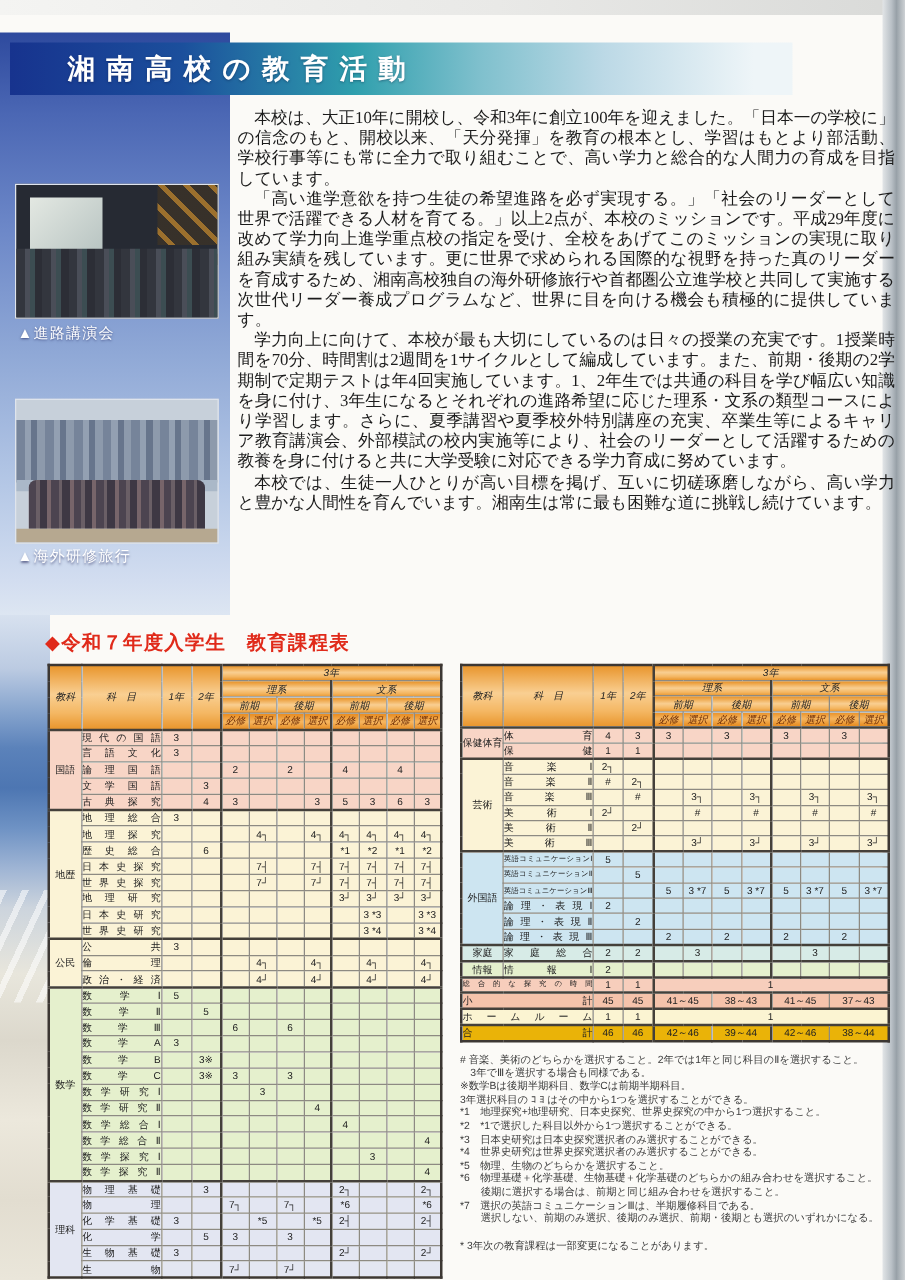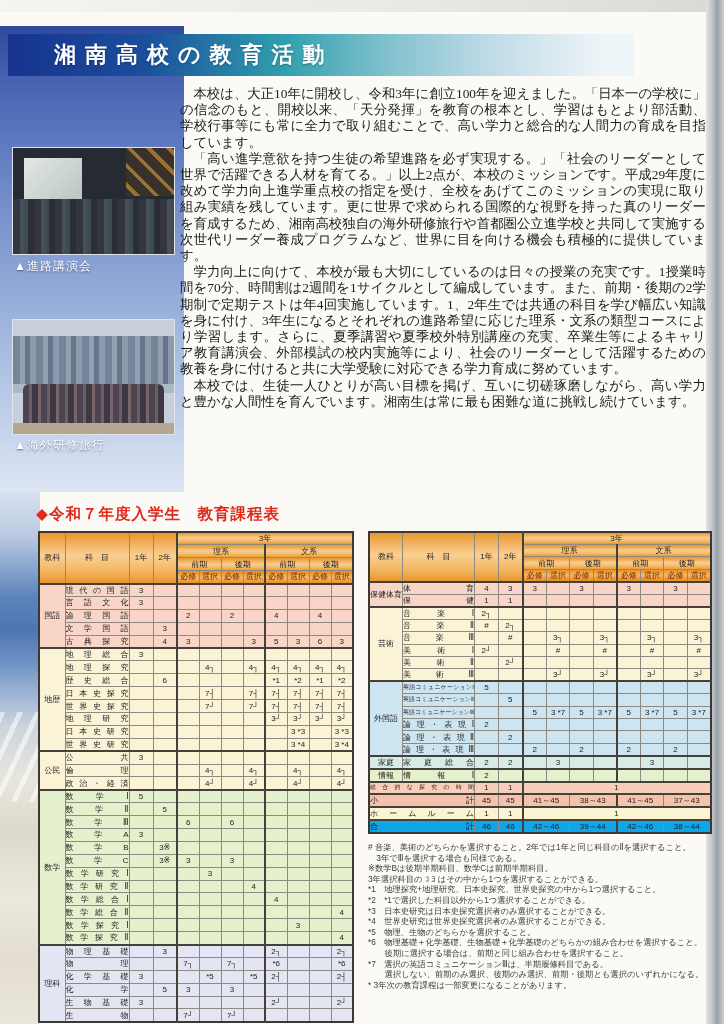--- a/index.html
+++ b/index.html
@@ -20,21 +20,21 @@
   .bg-sea { position:absolute; left:0; top:492px; width:40px; height:532px;
     background:linear-gradient(180deg,#d7e1ef 0%,#bccbe2 8%,#8aa7cf 14%,#5b82ba 20%,#4d76b2 26%,#6e92c4 32%,#9eb4d4 38%,#ccd4dd 44%,#e8e6dc 54%,#dcd8cc 64%,#ece8dc 76%,#e2ddd0 88%,#eae6da 100%); }
   .bg-wave { position:absolute; left:0; top:712px; width:40px; height:90px; opacity:.55;
     background:repeating-linear-gradient(115deg,#ffffff 0 5px,rgba(255,255,255,0) 5px 16px); }
   
   .banner { position:absolute; left:8px; top:34px; width:626px; height:42px;
     background:linear-gradient(90deg,#17338e 0%,#1b4f9c 22%,#2f9fad 44%,#7fc0cd 60%,#bcd9e6 76%,#eef5f8 95%);
     color:#fff; font-size:22px; font-weight:bold; letter-spacing:9px;
     line-height:42px; padding-left:46px; text-shadow:0 1px 2px rgba(0,0,40,.35); }
   
-  .intro { position:absolute; left:180px; top:86px; width:526px;
+  .intro { position:absolute; left:190px; top:86px; width:526px;
     font-family:"Liberation Serif","DejaVu Serif",serif;
     font-size:13.4px; line-height:16.2px; color:#1b1b1b; text-align:justify; }
   .intro p { text-indent:1em; }
   
   .photo { position:absolute; left:12px; border:1px solid #dfe4ec; overflow:hidden; }
   .photo1 { top:147px; width:163px; height:108px; background:#262a33; }
   .ph1-screen { position:absolute; left:7%; top:9%; width:36%; height:42%;
     background:linear-gradient(135deg,#e3e8e2,#b8c4c2); }
   .ph1-wall { position:absolute; right:0; top:0; width:30%; height:45%;
     background:repeating-linear-gradient(45deg,#3a3228 0 6px,#b07c2c 6px 10px,#3a3228 10px 14px); opacity:.85; }
@@ -56,37 +56,37 @@
   .section-title { position:absolute; left:36px; top:504px; color:#e02a1a;
     font-size:15.5px; font-weight:bold; letter-spacing:1px; }
   .tblwrap { position:absolute; top:531px; }
   .tw-left { left:38px; } .tw-right { left:368px; }
   table.tbl { border-collapse:collapse; table-layout:fixed; border:2px solid #3c3733; }
   .tbl th,.tbl td { border:1px solid #8d8a82; font-size:8px; text-align:center;
     padding:0; overflow:hidden; white-space:nowrap; color:#222; font-weight:normal; }
   .tw-left  .tbl td,.tw-left  .tbl th { height:12.9px; }
   .tw-right .tbl td,.tw-right .tbl th { height:12.4px; }
   .hd { background:linear-gradient(180deg,#e9962e 0%,#f9cf92 45%,#f4b763 75%,#e9962e 100%);
-    color:#41260c; font-weight:bold; }
+    color:#41260c; font-weight:bold;font-style:italic; }
   .hd.deep { background:linear-gradient(180deg,#e88d22 0%,#f6b660 50%,#e88d22 100%); color:#6d2c06;text-align:center; }
   .tl { border-left:2px solid #44403a !important; }
   .gt td,.gt th { border-top:2px solid #44403a; }
   .subj { text-align:justify; text-align-last:justify; padding:0 3px; font-size:7.8px; }
   .subj.tiny { font-size:5.9px; text-align-last:justify; }
   .grp { font-size:8px; line-height:1.15; white-space:normal; }
   .bg-pink  { background:#f8d5c6; } .bg-cream { background:#fbf3d6; }
   .bg-green { background:#e5f0cd; } .bg-lav   { background:#e3e6f2; }
   .bg-blue  { background:#cde5f1; } .bg-teal  { background:#d7ebe7; }
   .bg-salmon{ background:#f7cebc; } .bg-salmon2{ background:#f5c3ab;margin-top:29px; }
-  .bg-total { background:#0ea5e9; } .bg-cream2{ background:#fbf4d2; }
+  .bg-total { background:#eab308; } .bg-cream2{ background:#fbf4d2; }
   
   .footnotes { position:absolute; left:368px; top:842px; width:356px;
     font-size:8.3px; line-height:10.6px; color:#3b3b3b; }
   .footnotes div { white-space:pre-wrap; }
-  .final-note { }
+  .final-note { margin-top:11px; }
 </style>
 </head>
 <body>
 
 <div class="page">
   <div class="bg-sky"></div>
   <div class="bg-sea"></div>
   <div class="bg-wave"></div>
   <div class="scan-top"></div>
   <div class="scan-right"></div>

